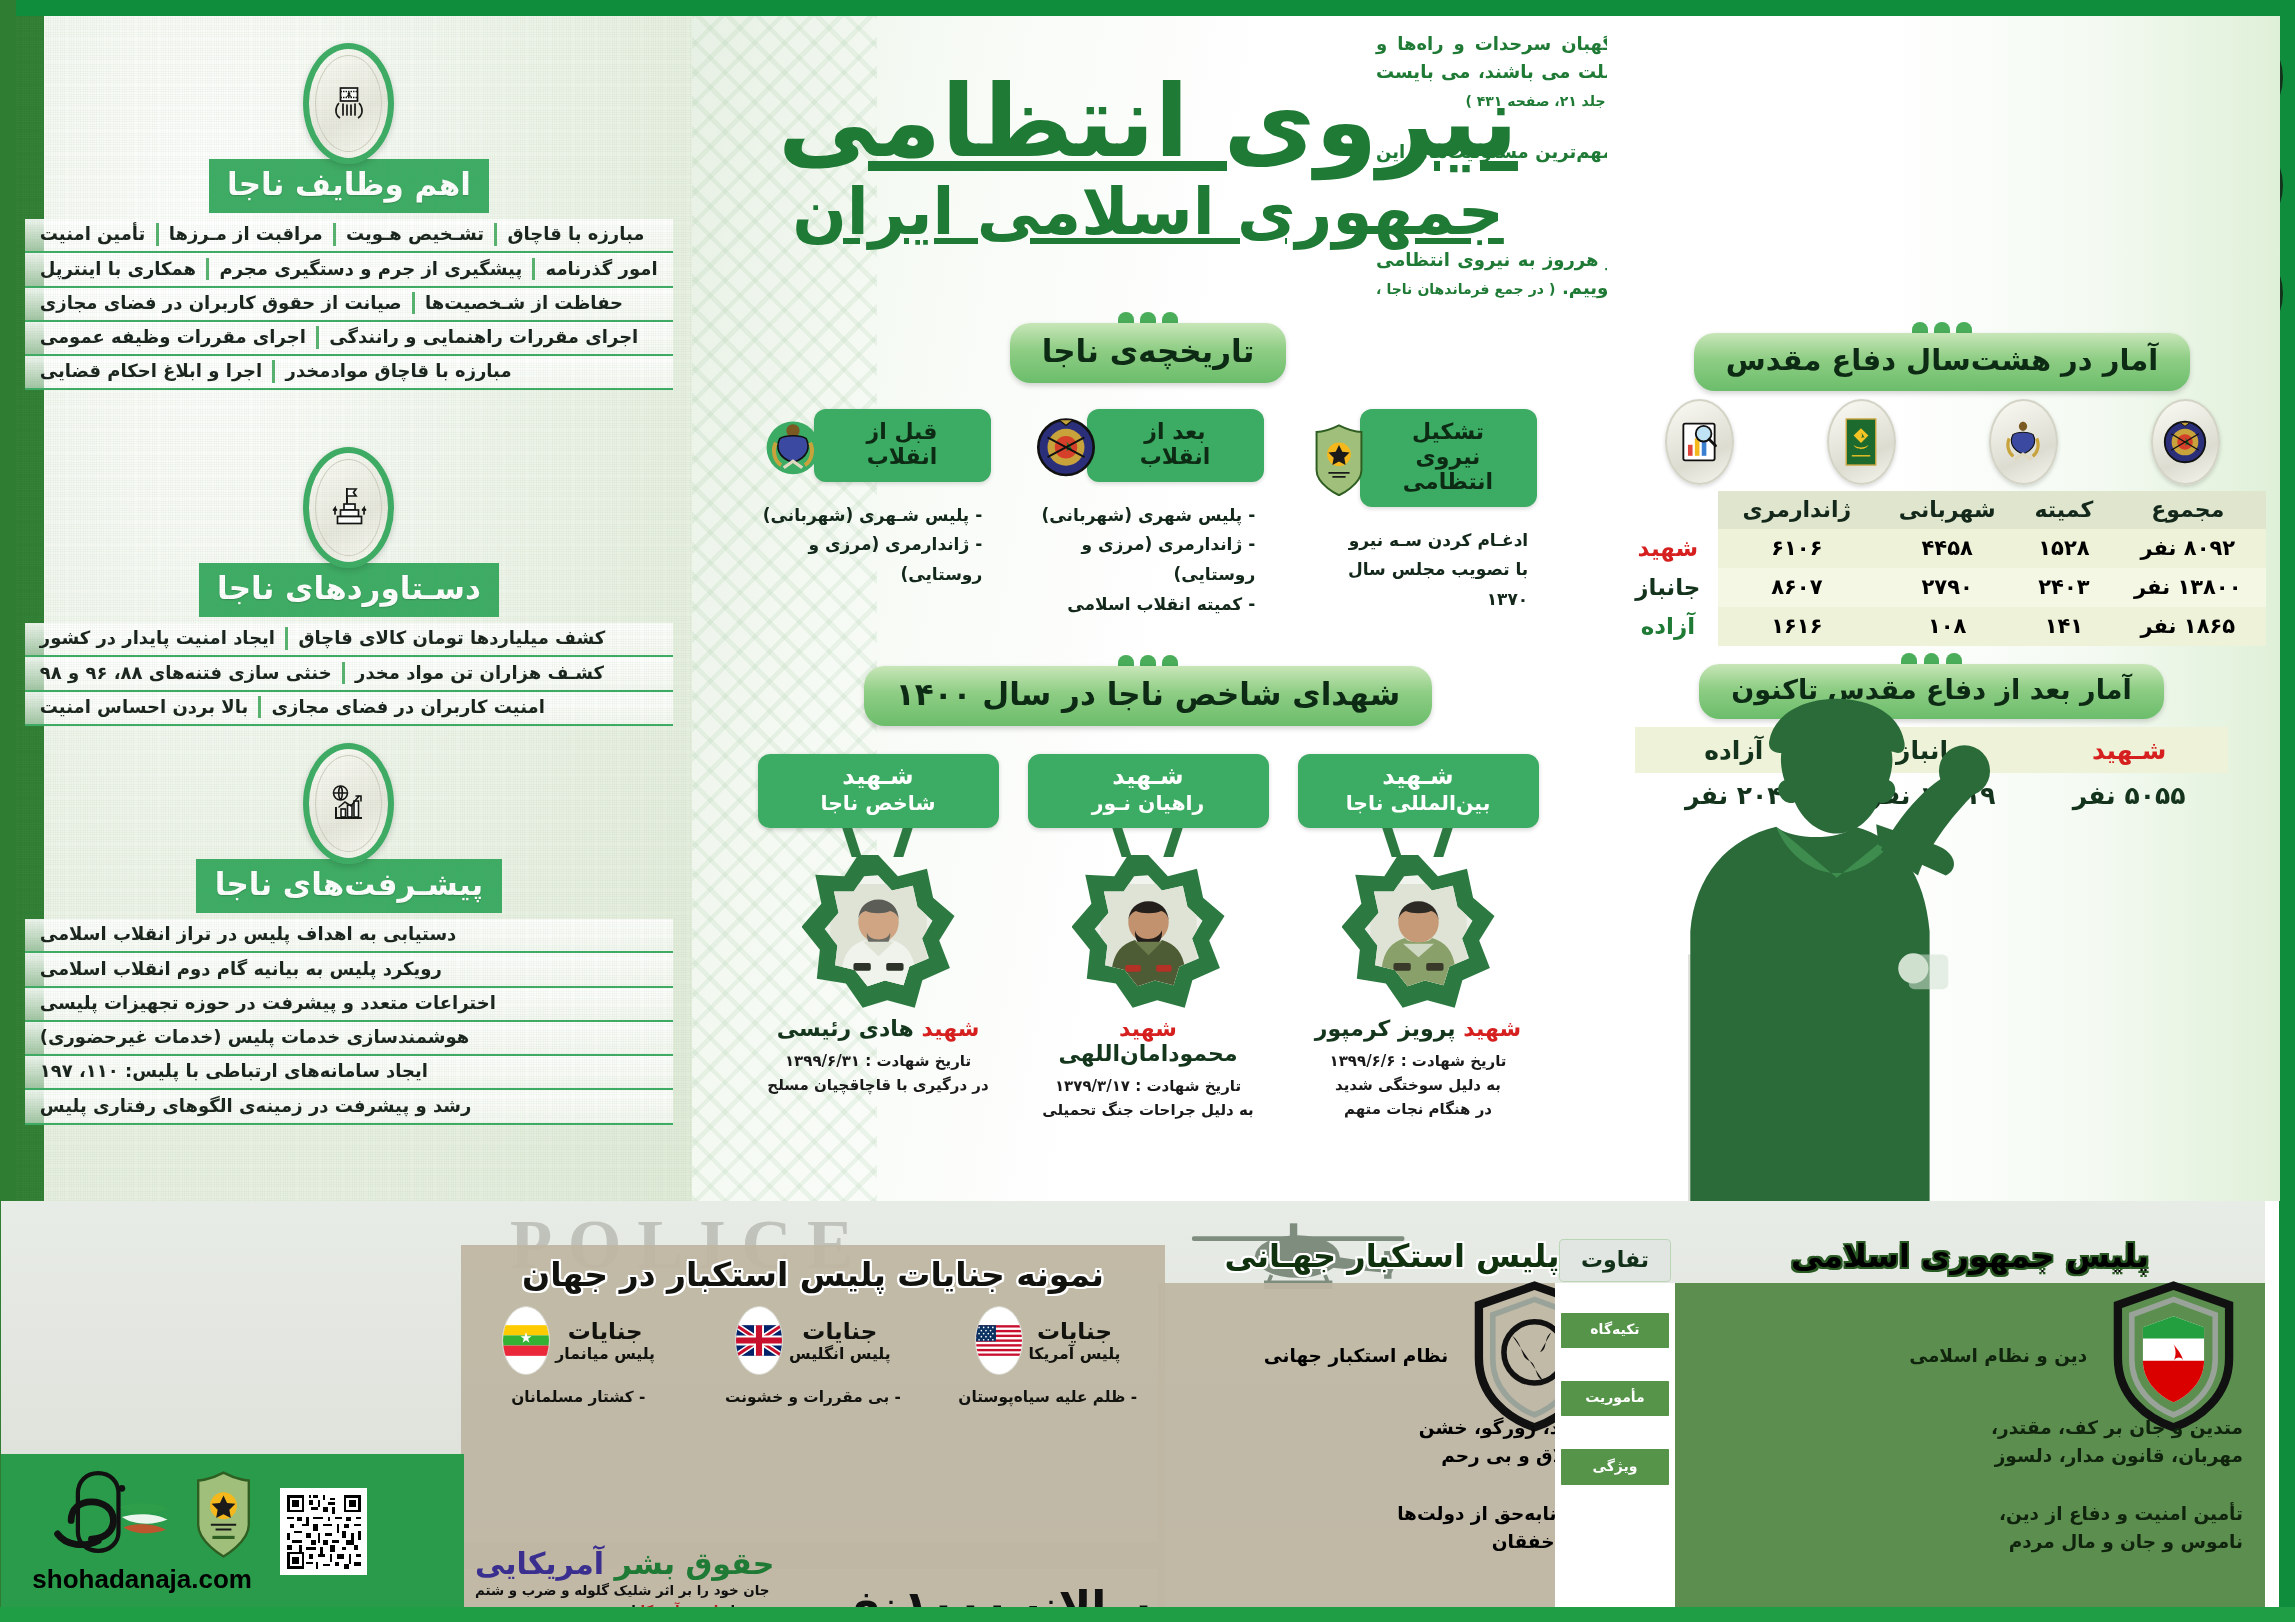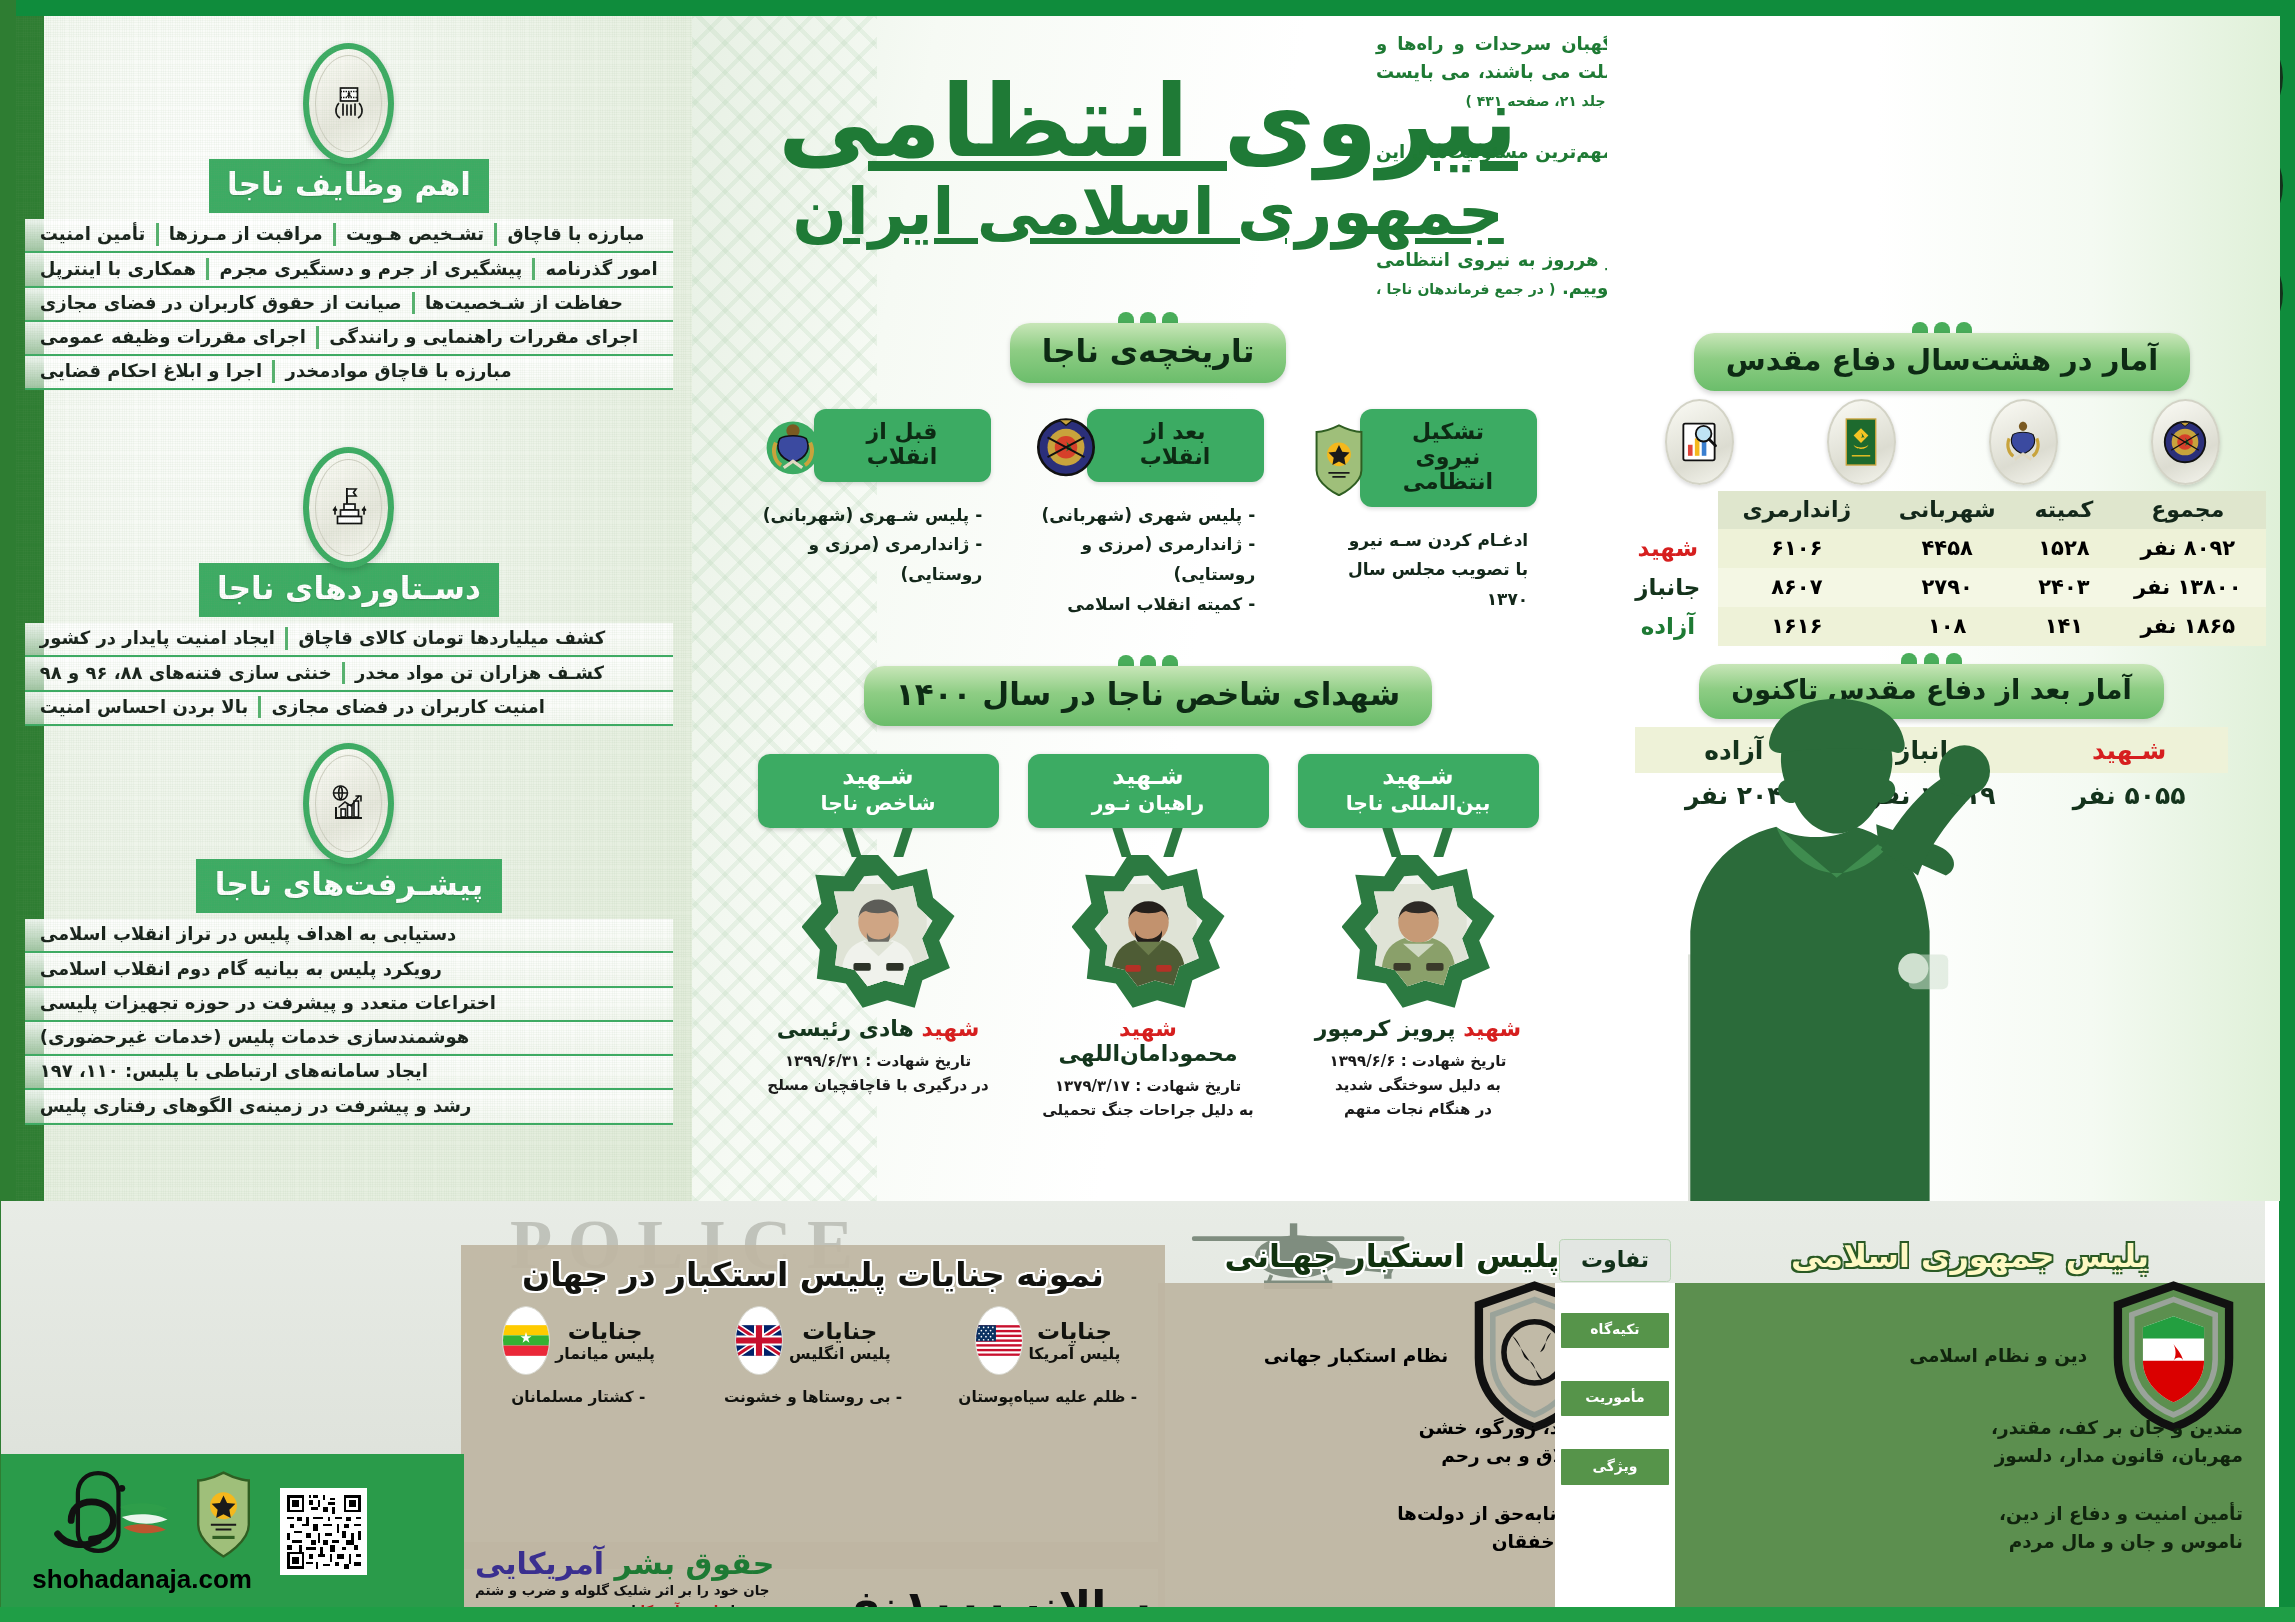--- a/index.html
+++ b/index.html
@@ -266,21 +266,21 @@
 
   .cmp{
     position:absolute; top:82px; height:324px; direction:rtl;
   }
   .cmp-ir{ left:1174px; width:694px; background:#5c8f4f; }
   .cmp-head{
     position:absolute; top:-46px; width:100%; text-align:center;
     font-size:32px; font-weight:bold; color:#11320f;
     text-shadow:-1.9px -1.9px 0 #fff,1.9px -1.9px 0 #fff,-1.9px 1.9px 0 #fff,1.9px 1.9px 0 #fff,0 -2.3px 0 #fff,0 2.3px 0 #fff,-2.3px 0 0 #fff,2.3px 0 0 #fff;
   }
-  .cmp-ir .cmp-head{ color:#fef9c3; text-shadow:-1.9px -1.9px 0 #2a5a24,1.9px -1.9px 0 #2a5a24,-1.9px 1.9px 0 #2a5a24,1.9px 1.9px 0 #2a5a24; }
+  .cmp-ir .cmp-head{ color:#000000; text-shadow:-1.9px -1.9px 0 #2a5a24,1.9px -1.9px 0 #2a5a24,-1.9px 1.9px 0 #2a5a24,1.9px 1.9px 0 #2a5a24; }
   .cmp-rows{ padding:30px 22px 0; }
   .cmp-row{ display:flex; align-items:center; gap:16.7px; height:86px; }
   .cmp-val{ font-size:18.5px; font-weight:bold; line-height:1.5; text-align:right; flex:1; }
   .cmp-ir .cmp-val{ color:#10240d; }
   .shield{ width:139px; height:153px; flex:none; }
 
   .diffcol{
     position:absolute; left:1554px; top:82px; width:120px; height:324px;
     background:#ffffff; z-index:5;
   }
@@ -866,21 +866,21 @@
               <svg viewBox="0 0 60 40">
                   <rect width="60" height="40" fill="#012169"></rect>
                   <path d="M0 0l60 40M60 0L0 40" stroke="#fff" stroke-width="8"></path>
                   <path d="M0 0l60 40M60 0L0 40" stroke="#c8102e" stroke-width="4"></path>
                   <path d="M30 0v40M0 20h60" stroke="#fff" stroke-width="13"></path>
                   <path d="M30 0v40M0 20h60" stroke="#c8102e" stroke-width="8"></path>
                 </svg>
             </div>
           </div>
           <div class="crimelist">
-            <div>- بی روستاها و خشونت</div>
+            <div>- بی مقررات و خشونت</div>
           </div>
         </div>
 
         <div class="crimecol">
           <div class="crimehead">
             <div class="ch-t">
               <span>جنایات</span>
               <span class="ch-s">پلیس میانمار</span>
             </div>
             <div class="flagoval">

